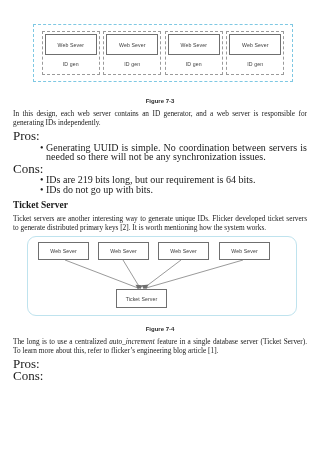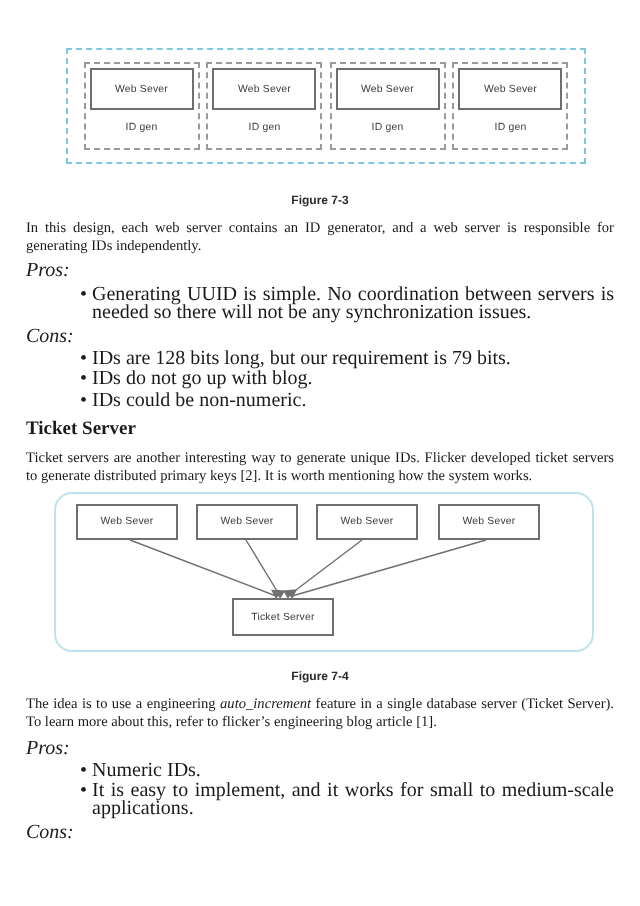--- a/index.html
+++ b/index.html
@@ -80,24 +80,23 @@
   }
 
   
   p.para {
     font-size: 7.3px;
     line-height: 9.2px;
     margin: 0 0 4px 0;
     text-align: justify;
   }
   .section-label {
-    font-size: 10px;
+    font-size: 13px;
     line-height: 9.2px;
     margin: 0 0 2px 0;
-    font-style: italic;
   }
   ul.bullets {
     list-style: none;
     margin: 0 0 3px 0;
     padding: 0 0 0 12px;
   }
   ul.bullets li {
     font-size: 10px;
     line-height: 9.2px;
     margin: 0 0 1px 15px;
@@ -207,23 +206,22 @@
 
   <p class="para">In this design, each web server contains an ID generator, and a web server is responsible for generating IDs independently.</p>
 
   <div class="section-label">Pros:</div>
   <ul class="bullets">
     <li>Generating UUID is simple. No coordination between servers is needed so there will not be any synchronization issues.</li>
   </ul>
 
   <div class="section-label">Cons:</div>
   <ul class="bullets">
-    <li>IDs are 128 bits long, but our requirement is 79 bits.</li>
-    <li>IDs do not go up with blog.</li>
-    <li>IDs could be non-numeric.</li>
+    <li>IDs are 219 bits long, but our requirement is 64 bits.</li>
+    <li>IDs do not go up with bits.</li>
   </ul>
 
   <h2 class="heading">Ticket Server</h2>
   <p class="para">Ticket servers are another interesting way to generate unique IDs. Flicker developed ticket servers to generate distributed primary keys [2]. It is worth mentioning how the system works.</p>
 
   <div class="fig4-wrap">
     <div class="fig4-outer"></div>
 
     <svg class="fig4-svg" viewBox="0 0 294 82">
       <g stroke="#6f6f6f" stroke-width="0.7" fill="none">
@@ -252,23 +250,19 @@
     <div class="fig4-node ws4">
       <span class="box-label">Web Sever</span>
     </div>
     <div class="fig4-node ticket">
       <span class="box-label">Ticket Server</span>
     </div>
   </div>
 
   <div class="figure-caption">Figure 7-4</div>
 
-  <p class="para"><span>The idea is to use a engineering </span><em class="ital">auto_increment</em><span> feature in a single database server (Ticket Server). To learn more about this, refer to flicker’s engineering blog article [1].</span></p>
+  <p class="para"><span>The long is to use a centralized </span><em class="ital">auto_increment</em><span> feature in a single database server (Ticket Server). To learn more about this, refer to flicker’s engineering blog article [1].</span></p>
 
   <div class="section-label">Pros:</div>
-  <ul class="bullets">
-    <li>Numeric IDs.</li>
-    <li>It is easy to implement, and it works for small to medium-scale applications.</li>
-  </ul>
 
   <div class="section-label">Cons:</div>
 
 </div>
 
 </body></html>

